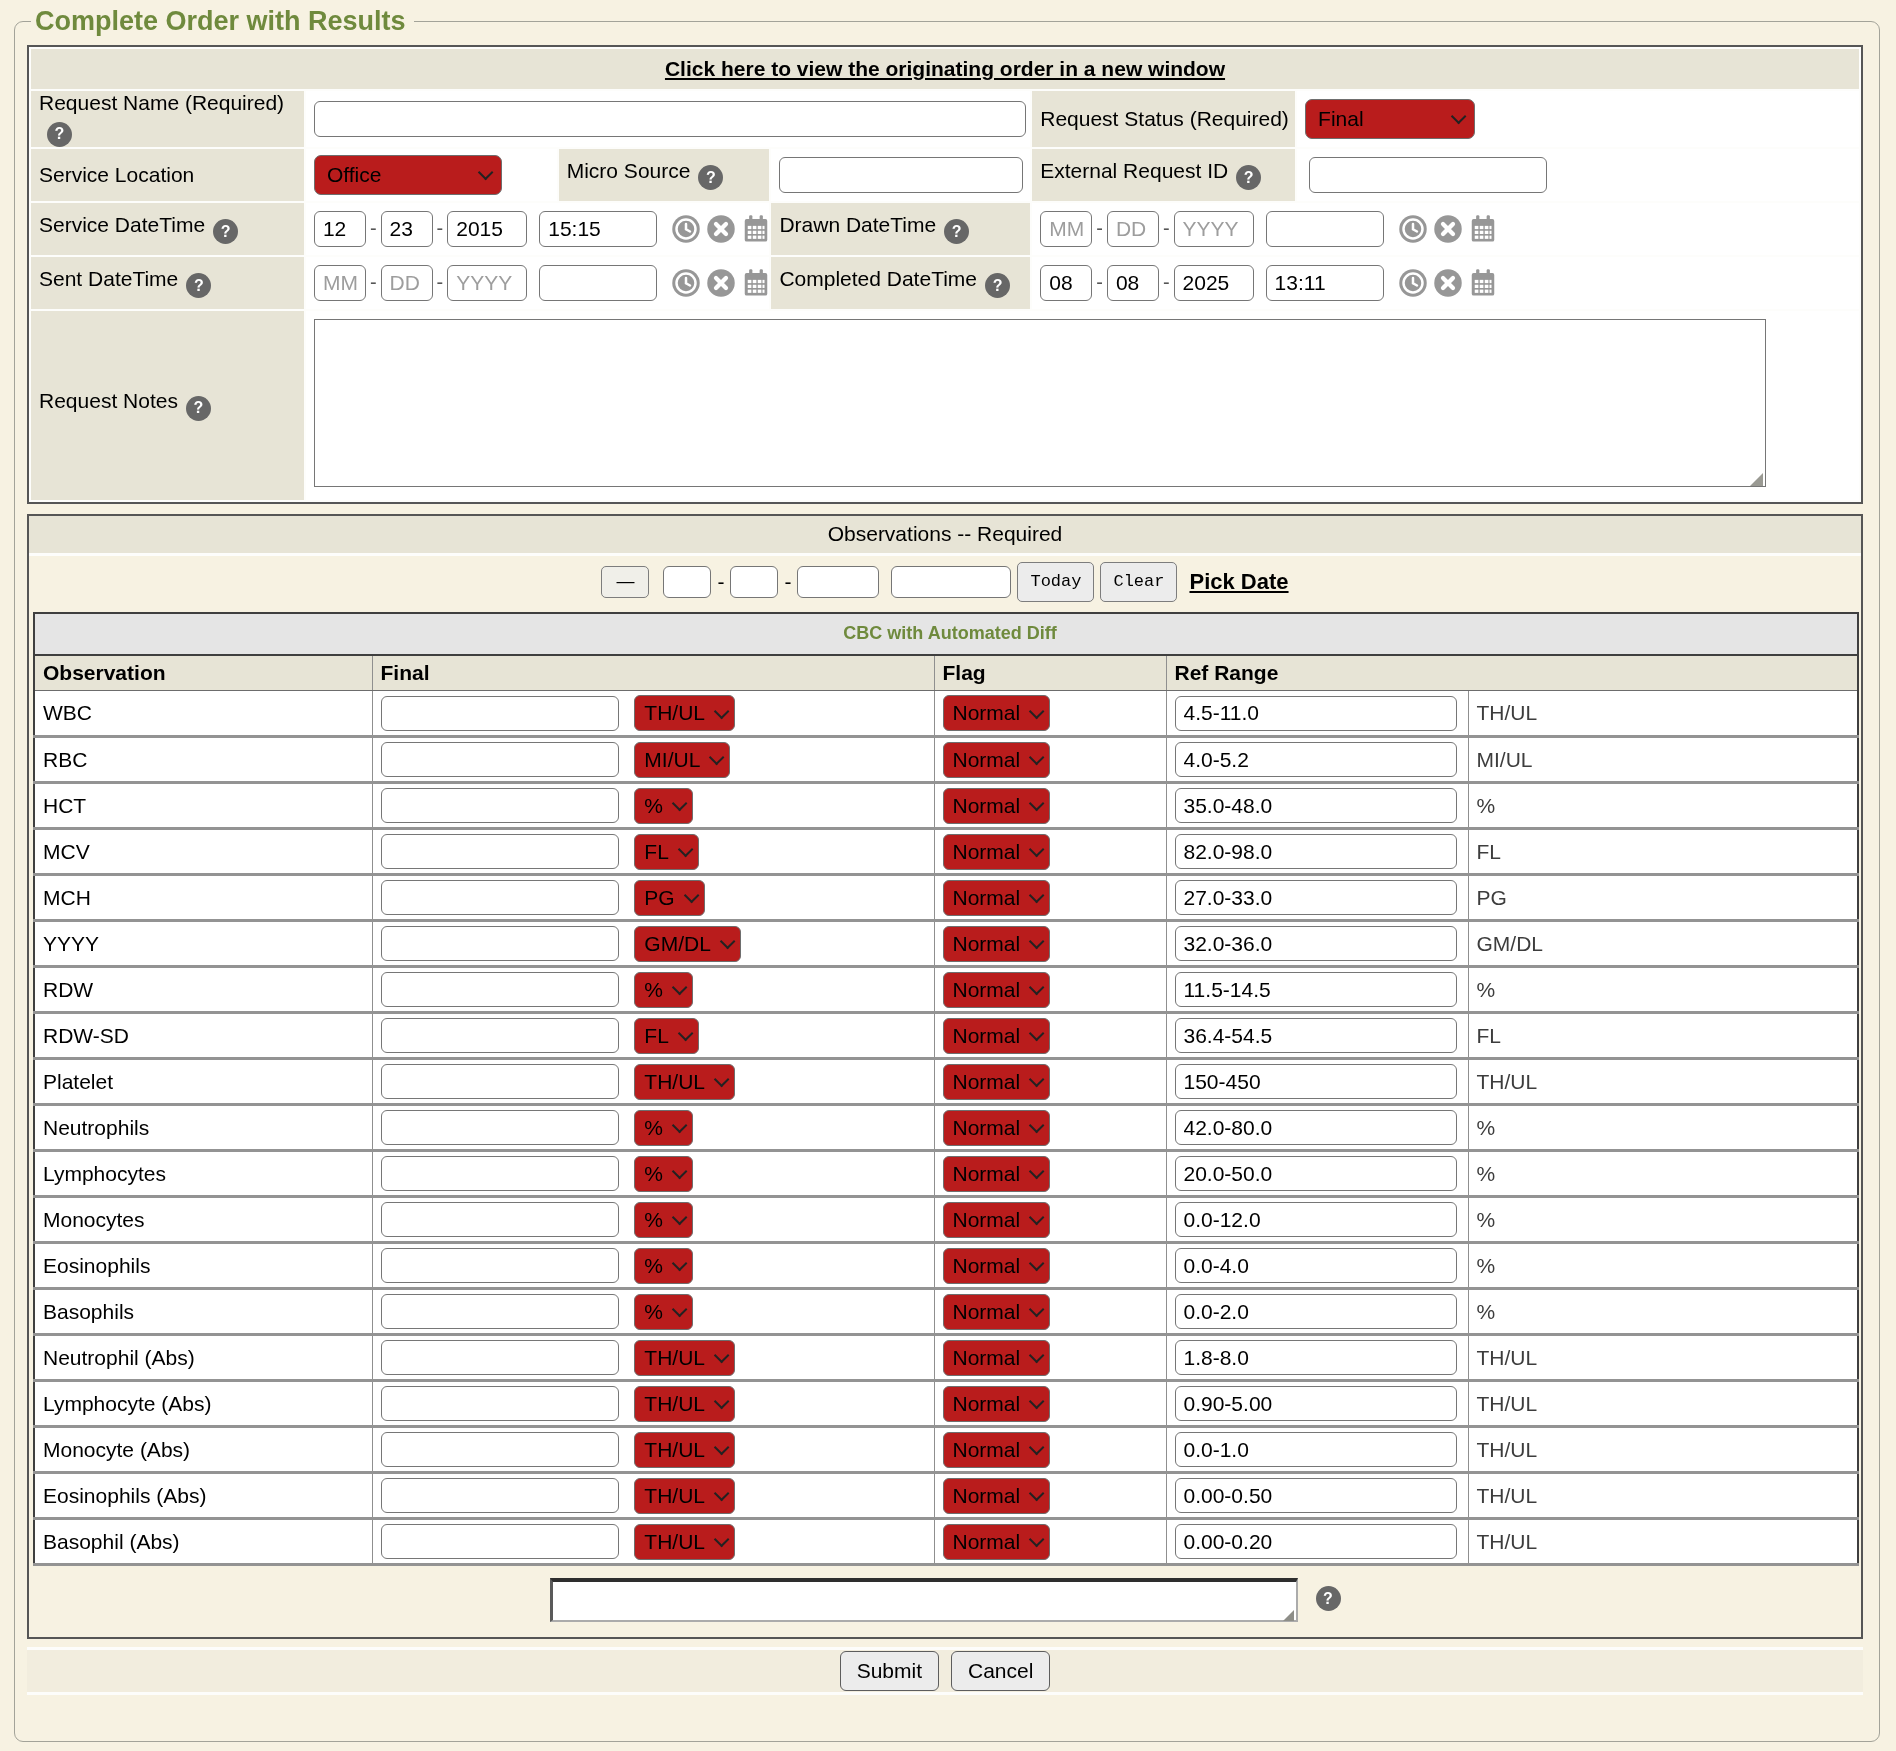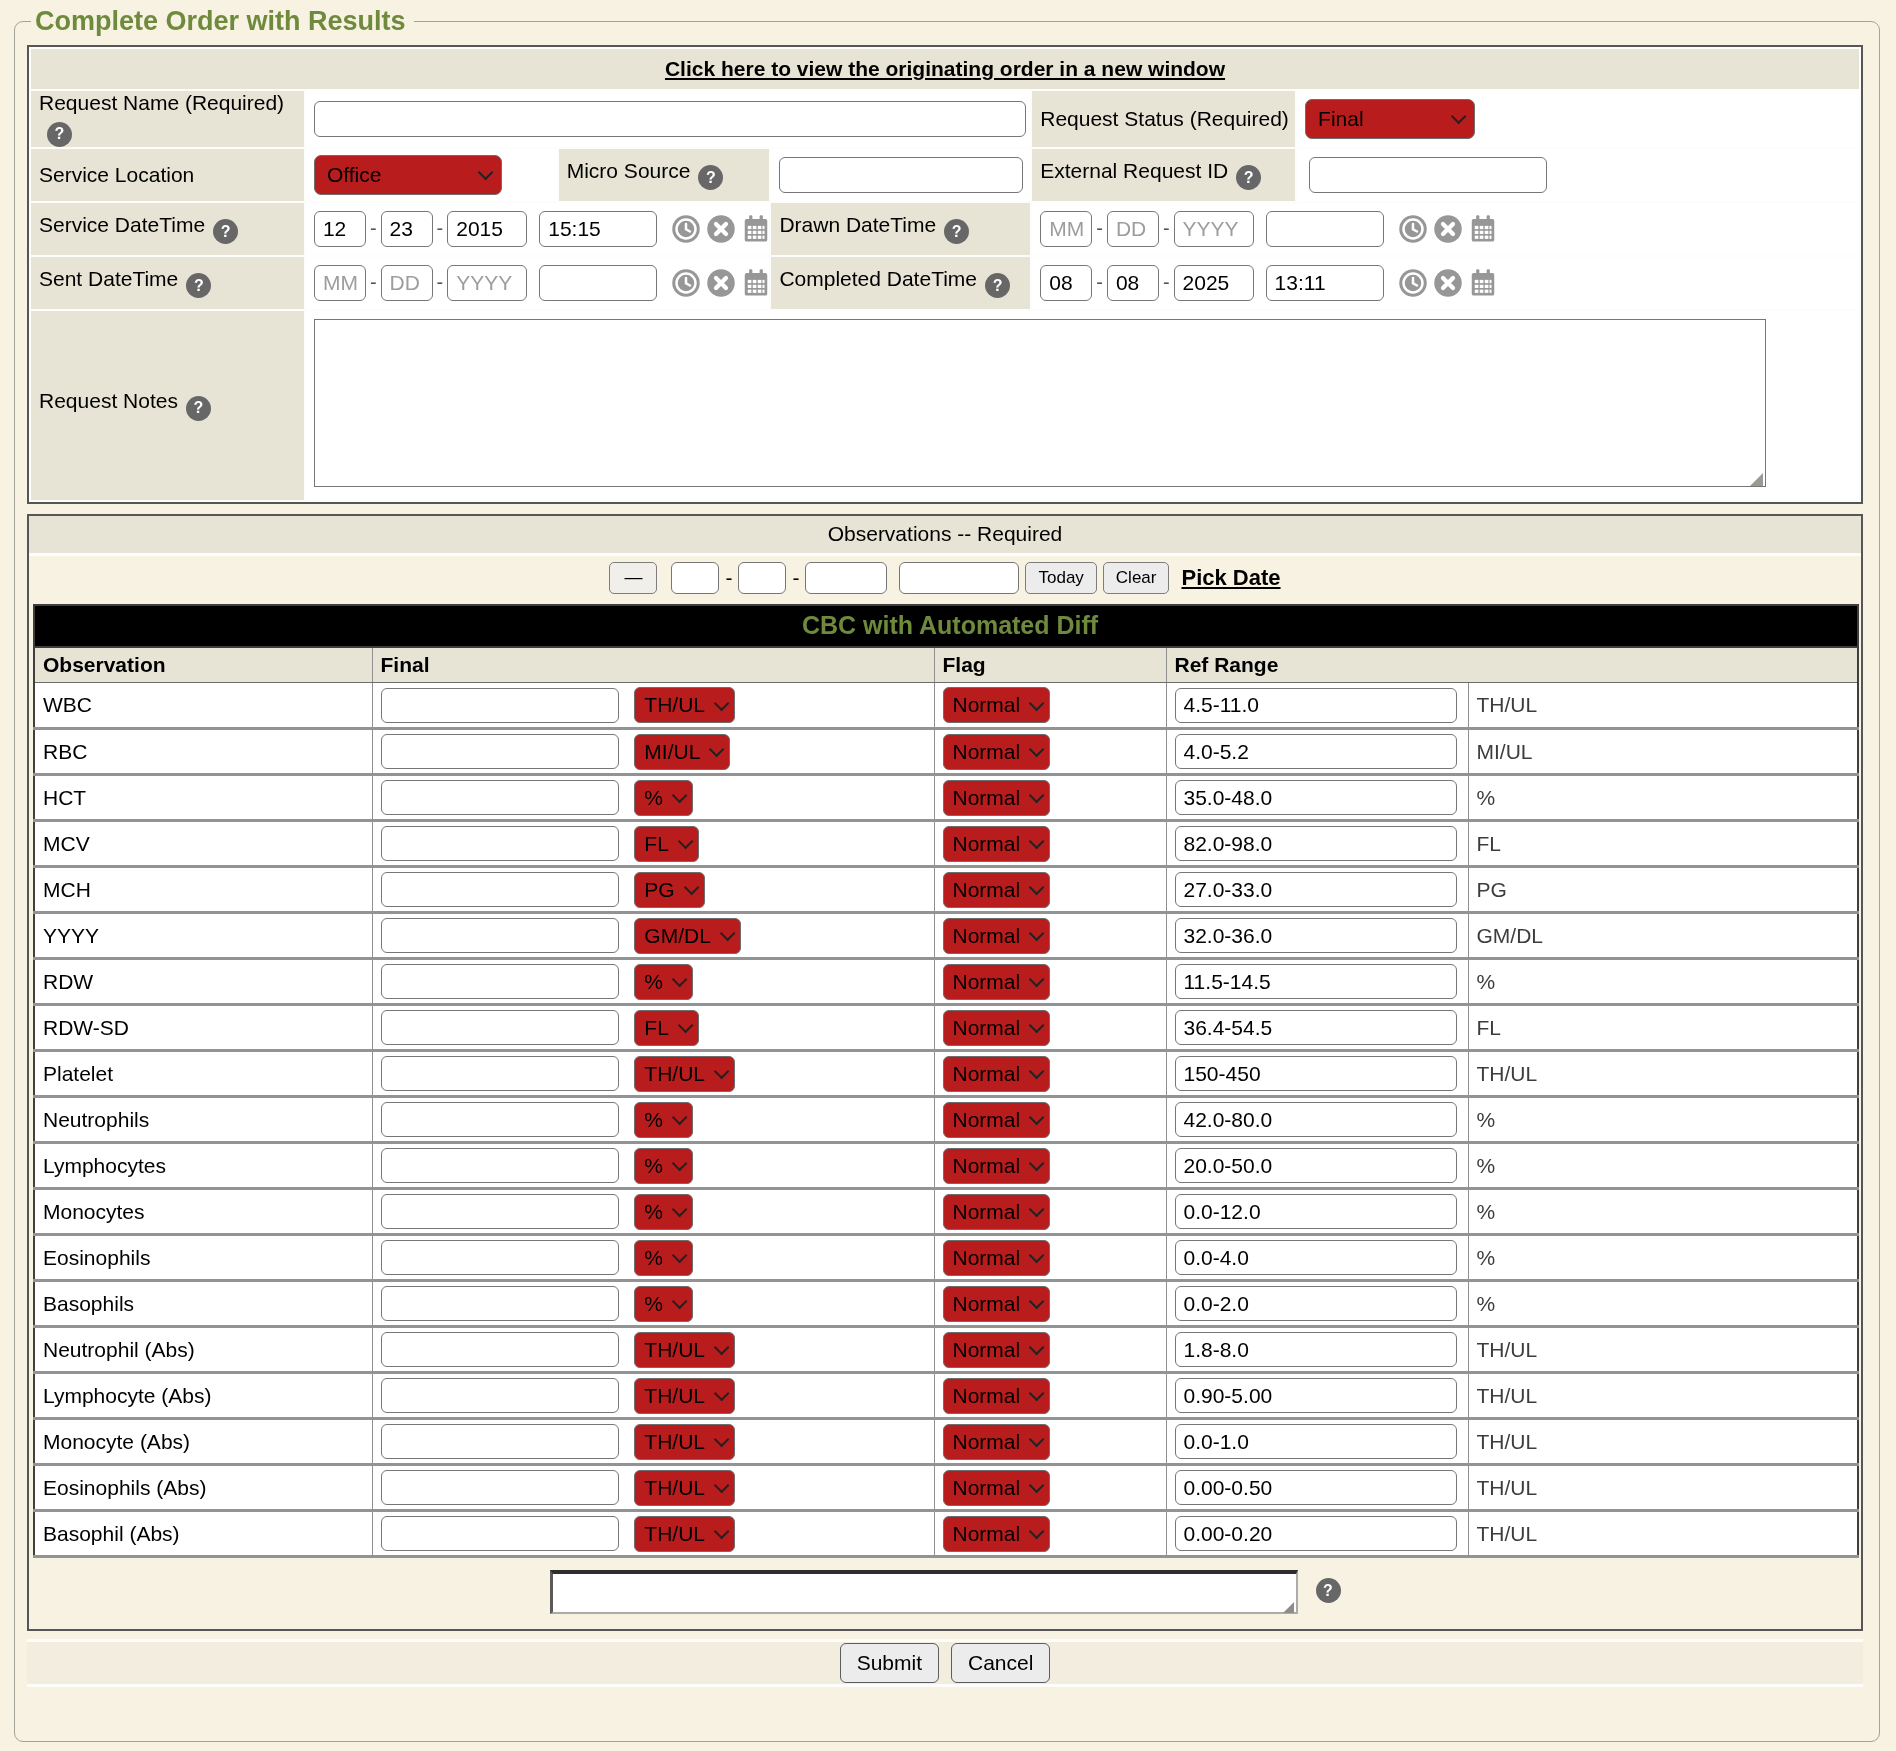--- a/index.html
+++ b/index.html
@@ -157,21 +157,21 @@
   .btn {
     display:inline-flex; align-items:center; justify-content:center;
     background:#ececec;
     border:1px solid #7d7d7d;
     border-radius:5px;
     font-family:"Liberation Sans", sans-serif;
     color:#000;
     cursor:pointer;
   }
   .btn.dash { width:48px; height:32px; font-size:18px; margin-right:8px; background:#f0efe9; }
-  .btn.mini { height:32px; padding:0 12px; font-size:17px; }
+  .btn.mini { height:40px; padding:0 12px; font-size:17px;font-family:Liberation Mono, monospace; }
   .fp { height:32px; border:1px solid #767676; border-radius:6px; background:#fff; font-size:19px; padding:0 5px; font-family:"Liberation Sans", sans-serif;}
   .fp-sm { width:48px; }
   .fp-yy { width:82px; }
   .fp-time { width:120px; margin-left:6px; }
   .pickdate { font-size:22px; margin-left:6px;font-weight:bold; }
 
   
   table.cbc {
     width:1824px;
     margin:0 4px;
@@ -183,24 +183,24 @@
   table.cbc td {
     border-left:1px solid #8f8f8f;
     border-bottom:3px solid #939393;
     padding-left:8px;
     height:46px;
     overflow:hidden;
     white-space:nowrap;
   }
   table.cbc td:first-child { border-left:none; }
   tr.cbc-title td {
-    background:#000000;
+    background:#e5e5e5;
     text-align:center;
     color:#6f8a3d;
-    font-size:25px;
+    font-size:18px;
     font-weight:bold;
     height:42px;
     border-bottom:2px solid #3f3f3f;
   }
   tr.cbc-head td {
     background:#e7e4d6;
     font-weight:bold;
     height:36px;
     border-bottom:1px solid #6c6c6c;
   }

